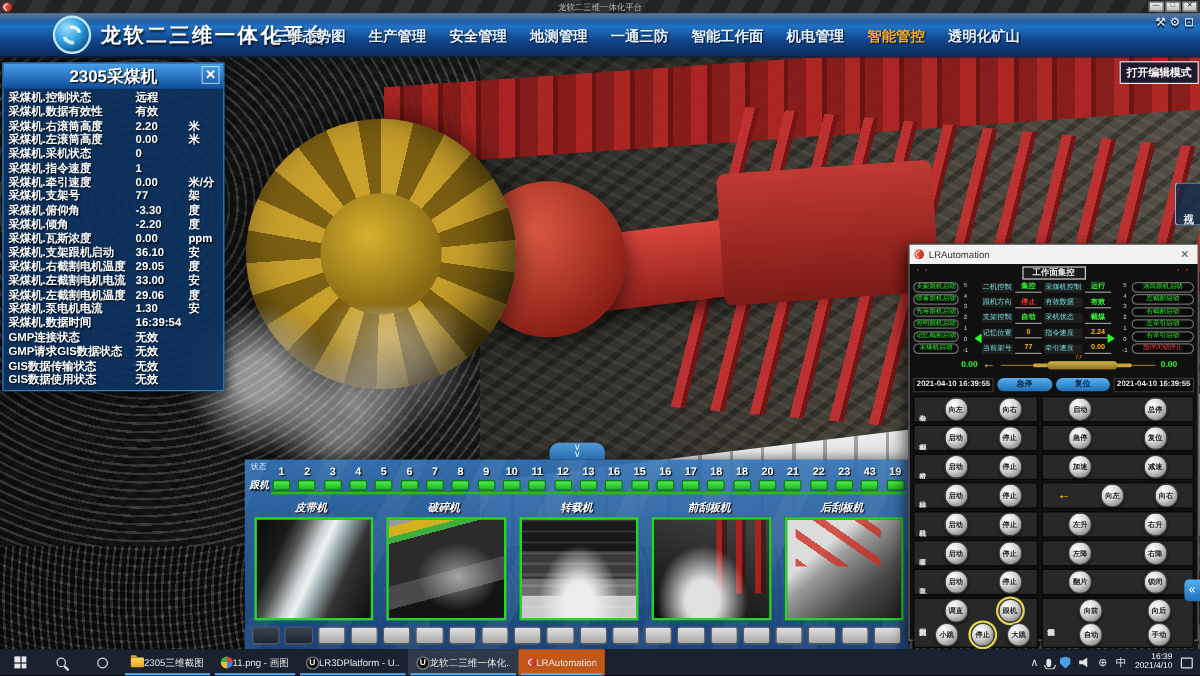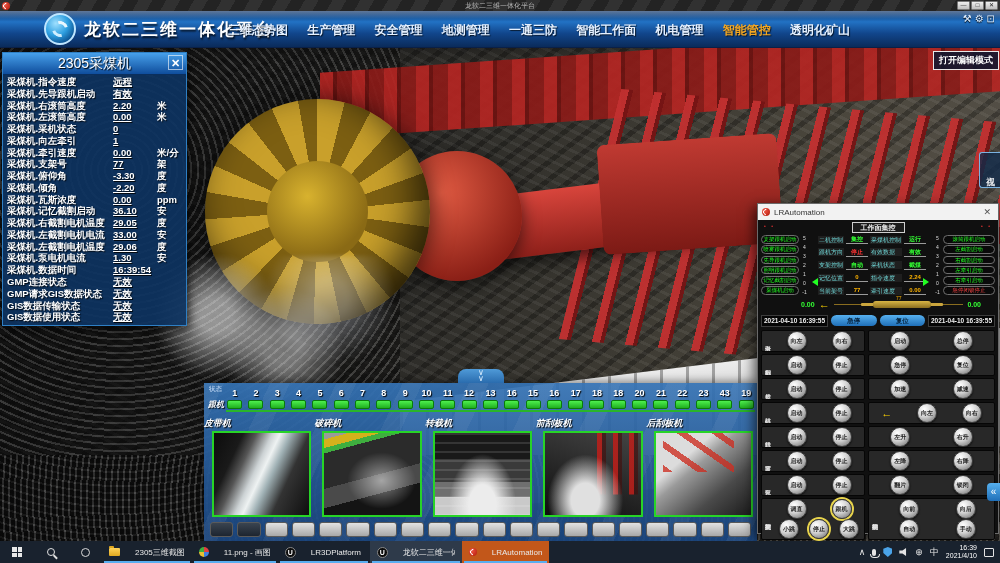--- a/index.html
+++ b/index.html
@@ -69,44 +69,44 @@
 
   
   .vp-tab { position:absolute; right:0; top:152px; width:21px; height:36px; z-index:6; background:rgba(18,42,74,.8);
     border:1px solid #7ab2e0; border-right:none; color:#fff; font-size:9px; writing-mode:vertical-rl; text-orientation:upright;
     display:flex; align-items:center; justify-content:center; border-radius:3px 0 0 3px; }
 
   
   .sp { position:absolute; left:2px; top:52px; width:185px; height:274px; z-index:10;
     background:rgba(13,51,97,.92); border:1px solid #2e7fc4; box-shadow:2px 3px 8px rgba(0,0,0,.6); }
   .sp-head { height:22px; background:linear-gradient(180deg,#47a0ea,#0f4d9c); display:flex; align-items:center; justify-content:center; position:relative; border-bottom:1px solid #0a2f5e; }
-  .sp-title { color:#fff; font-size:14px; font-weight:normal; text-shadow:1px 1px 1px #000; }
+  .sp-title { color:#fff; font-size:14px; font-weight:bold; text-shadow:1px 1px 1px #000; }
   .sp-close { position:absolute; right:3px; top:2px; width:15px; height:15px; color:#fff; font-size:11px; font-weight:bold; text-align:center; line-height:15px; border:1px solid rgba(255,255,255,.6); }
   .sp-rows { position:absolute; top:24px; bottom:3px; left:4px; right:2px; display:flex; flex-direction:column; justify-content:space-between; }
   .sp-row { display:flex; align-items:center; font-size:9.5px; font-weight:bold; color:#fff; line-height:1; text-shadow:1px 1px 1px rgba(0,0,0,.8); }
   .sp-row .l { width:106px; white-space:nowrap; }
-  .sp-row .v { width:44px;text-decoration:underline; }
+  .sp-row .v { width:44px; }
   .sp-row .u { flex:1; }
 
   
   .cam { position:absolute; left:204px; top:383px; width:553px; height:158px; z-index:12;
     background:linear-gradient(180deg,rgba(52,114,180,.93),rgba(26,70,128,.93));
     box-shadow:0 -2px 8px rgba(0,0,0,.4); }
   .cam::before { content:""; position:absolute; inset:0; background:repeating-linear-gradient(115deg,rgba(255,255,255,.05) 0 18px,transparent 18px 60px); }
   .cam-tab { position:absolute; top:-14px; left:254px; width:46px; height:14px; background:linear-gradient(#4f9ad8,#2a6cae);
     border-radius:8px 8px 0 0; color:#dbeeff; text-align:center; font-size:8px; line-height:6px; padding-top:1px; }
   .cam-status-label { position:absolute; top:2px; left:5px; font-size:6.5px; color:#cfe4ff; }
   .cam-row-label { position:absolute; top:16px; left:4px; font-size:8px; font-weight:bold; color:#fff; font-style:italic; text-shadow:1px 1px 1px #000; }
   .cam-line { position:absolute; top:27px; left:22px; right:2px; height:2px; background:#2ab52a; }
   .cam-nums { position:absolute; top:5px; left:20px; right:0; display:flex; }
   .cam-num { flex:1; display:flex; flex-direction:column; align-items:center; }
   .cam-num .n { font-size:9px; font-weight:bold; color:#fff; text-shadow:1px 1px 1px #000; line-height:10px; }
   .cam-num .sq { width:15px; height:9px; background:linear-gradient(#4ef04e,#1fae1f); border:1px solid #0a7a0a; border-radius:2px; margin-top:2px; }
   .cam-names { position:absolute; top:34px; left:0; right:0; display:flex; }
-  .cam-name { flex:1; font-size:9px; font-weight:bold; font-style:italic; color:#fff; text-shadow:1px 1px 1px #000; }
+  .cam-name { flex:1; text-align:center; font-size:9px; font-weight:bold; font-style:italic; color:#fff; text-shadow:1px 1px 1px #000; }
   .cam-thumbs { position:absolute; top:48px; left:8px; right:4px; height:86px; display:flex; gap:11px; }
   .thumb { flex:1; border:2px solid #27d427; background:#222; position:relative; overflow:hidden; }
   .thumb.cam1 { background:linear-gradient(115deg,#0c0c0c 0%,#1a1a1a 22%,#555 32%,#ccd2d4 44%,#eef2f2 50%,#9fb0b4 58%,#333 72%,#0e0e0e 100%); }
   .thumb.cam2 { background:radial-gradient(ellipse at 60% 58%,rgba(255,255,255,.5),transparent 42%),
       linear-gradient(165deg,#9a9a9a 0 6%,#d4b11c 6% 14%,#3fae3f 14% 19%,#2b2b2b 19% 52%,#4a4a4a 52% 70%,#141414 70%); }
   .thumb.cam3 { background:radial-gradient(ellipse at 50% 88%,#ececec 0 20%,transparent 50%),
       repeating-linear-gradient(180deg,rgba(255,255,255,.12) 0 2px,transparent 2px 9px),
       linear-gradient(180deg,#191919 0 32%,#3a3a3a 32% 60%,#6f6f6f 60% 78%,#c9c9c9 78%); }
   .thumb.cam4 { background-image:radial-gradient(ellipse at 42% 82%,#e0e0e0 0 18%,transparent 48%),
       repeating-linear-gradient(90deg,rgba(190,30,25,.85) 0 5px,rgba(70,12,10,.6) 5px 9px,transparent 9px 16px),
@@ -178,21 +178,21 @@
 
   
   .taskbar { position:absolute; left:0; right:0; bottom:0; height:22px; background:#19222e; z-index:50; display:flex; align-items:stretch; }
   .tb-sys { display:flex; }
   .tb-sysbtn { width:34px; display:flex; align-items:center; justify-content:center; }
   .win-logo { width:10px; height:10px; display:grid; grid-template-columns:1fr 1fr; grid-template-rows:1fr 1fr; gap:1px; }
   .win-logo span { background:#e8e8e8; }
   .search-glyph { width:8px; height:8px; border:1.5px solid #e0e0e0; border-radius:50%; position:relative; }
   .search-glyph::after { content:""; position:absolute; width:5px; height:1.5px; background:#e0e0e0; transform:rotate(45deg); right:-4px; bottom:-2px; }
   .ring { width:9px; height:9px; border:1.5px solid #dadada; border-radius:50%; }
-  .tb-item { display:flex; align-items:center; gap:15px; padding:0 7px; max-width:92px; position:relative; }
+  .tb-item { display:flex; align-items:center; gap:0; padding:0 7px; max-width:92px; position:relative; }
   .tb-item .lbl { font-size:8px; color:#e8e8e8; white-space:nowrap; overflow:hidden; }
   .tb-item::after { content:""; position:absolute; left:2px; right:2px; bottom:0; height:2px; background:#5aaef0; }
   .tb-item.active { background:#2e3a4a; }
   .tb-item.orange { background:#c2571a; }
   .ic-folder { width:11px; height:8px; background:linear-gradient(#ffd35a,#e0a81f); border-radius:1px; position:relative; flex:none; }
   .ic-folder::before { content:""; position:absolute; top:-2px; left:0; width:5px; height:2px; background:#e0a81f; border-radius:1px 1px 0 0; }
   .ic-paint { width:10px; height:10px; border-radius:50%; flex:none; background:conic-gradient(#e04040 0 25%,#3f7fe0 25% 50%,#e8c javascript032 50% 75%,#3fae3f 75%); background:conic-gradient(#e04040 0 25%,#3f7fe0 25% 50%,#e8c032 50% 75%,#3fae3f 75%); }
   .ic-u { width:11px; height:11px; border-radius:50%; background:#0c0c0c; border:1px solid #888; color:#fff; font-size:7px; font-weight:bold; text-align:center; line-height:10px; flex:none; }
   .tb-tray { margin-left:auto; display:flex; align-items:center; gap:7px; padding:0 6px; }
   .tray-glyph { color:#e4e4e4; font-size:9px; }
@@ -259,46 +259,46 @@
   <button class="edit-btn">打开编辑模式</button>
   <div class="vp-tab">视点</div>
 
   <div class="sp">
     <div class="sp-head">
       <span class="sp-title">2305采煤机</span>
       <span class="sp-close">✕</span>
     </div>
     <div class="sp-rows" id="sp-rows">
         <div class="sp-row">
-          <span class="l">采煤机.指令速度</span>
+          <span class="l">采煤机.控制状态</span>
           <span class="v">远程</span>
           <span class="u"></span>
         </div>
         <div class="sp-row">
-          <span class="l">采煤机.先导跟机启动</span>
+          <span class="l">采煤机.数据有效性</span>
           <span class="v">有效</span>
           <span class="u"></span>
         </div>
         <div class="sp-row">
           <span class="l">采煤机.右滚筒高度</span>
           <span class="v">2.20</span>
           <span class="u">米</span>
         </div>
         <div class="sp-row">
           <span class="l">采煤机.左滚筒高度</span>
           <span class="v">0.00</span>
           <span class="u">米</span>
         </div>
         <div class="sp-row">
           <span class="l">采煤机.采机状态</span>
           <span class="v">0</span>
           <span class="u"></span>
         </div>
         <div class="sp-row">
-          <span class="l">采煤机.向左牵引</span>
+          <span class="l">采煤机.指令速度</span>
           <span class="v">1</span>
           <span class="u"></span>
         </div>
         <div class="sp-row">
           <span class="l">采煤机.牵引速度</span>
           <span class="v">0.00</span>
           <span class="u">米/分</span>
         </div>
         <div class="sp-row">
           <span class="l">采煤机.支架号</span>
@@ -314,21 +314,21 @@
           <span class="l">采煤机.倾角</span>
           <span class="v">-2.20</span>
           <span class="u">度</span>
         </div>
         <div class="sp-row">
           <span class="l">采煤机.瓦斯浓度</span>
           <span class="v">0.00</span>
           <span class="u">ppm</span>
         </div>
         <div class="sp-row">
-          <span class="l">采煤机.记忆截割启动</span>
+          <span class="l">采煤机.支架跟机启动</span>
           <span class="v">36.10</span>
           <span class="u">安</span>
         </div>
         <div class="sp-row">
           <span class="l">采煤机.右截割电机温度</span>
           <span class="v">29.05</span>
           <span class="u">度</span>
         </div>
         <div class="sp-row">
           <span class="l">采煤机.左截割电机电流</span>

